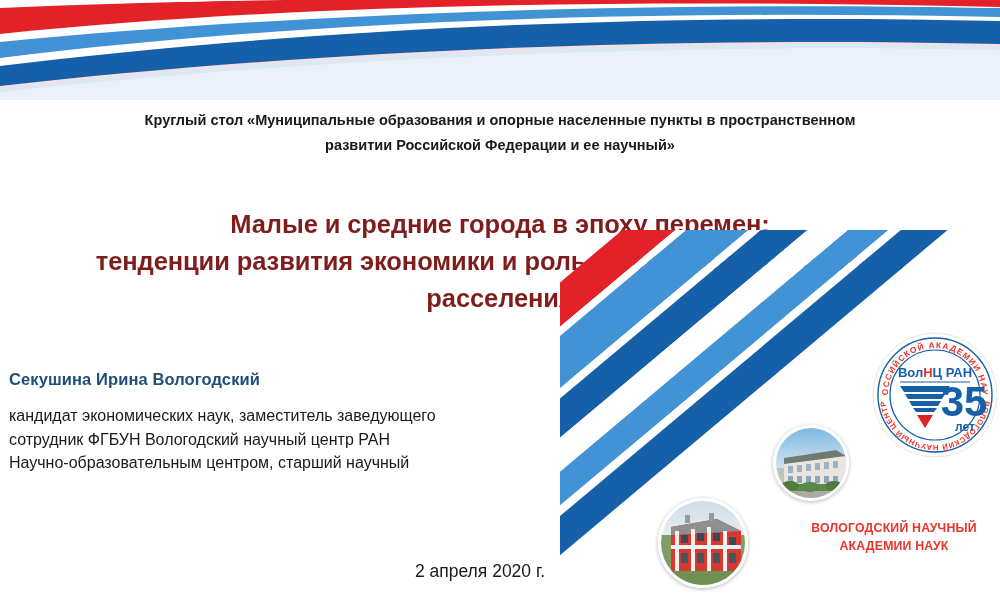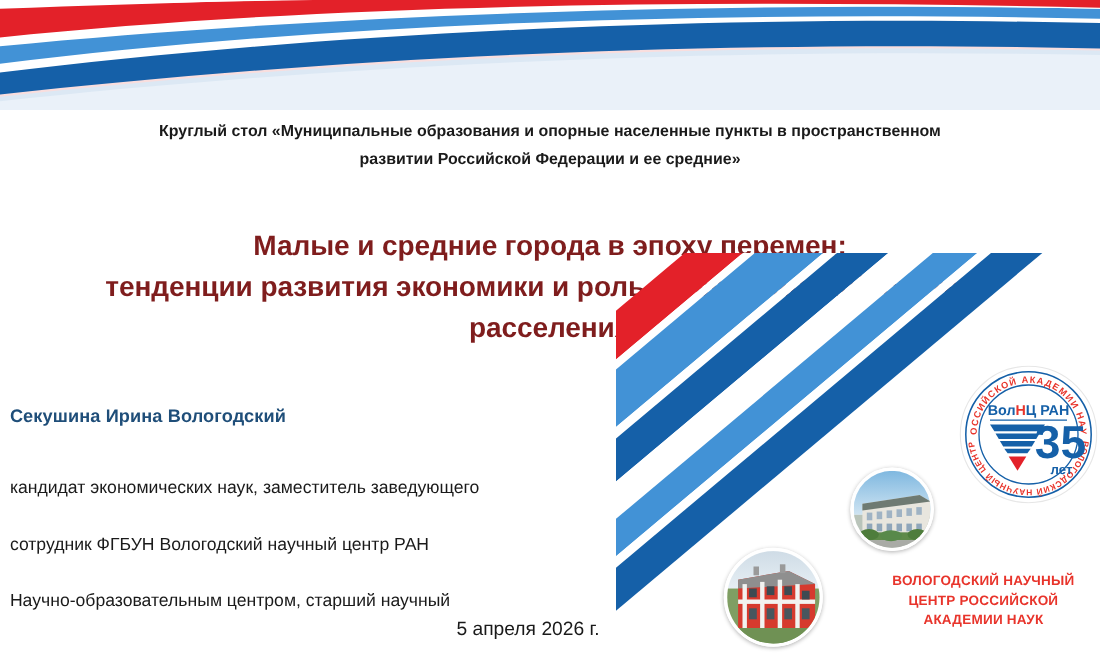--- a/index.html
+++ b/index.html
@@ -81,21 +81,21 @@
   }
   .author-affiliation {
     position: absolute;
     left: 9px;
     top: 404px;
     width: 520px;
     font-size: 16px;
     line-height: 23.5px;
     color: #1a1a1a;
   }
-  .author-affiliation .line { display: block; margin-top: 28px; }
+  .author-affiliation .line { display: block; }
 
   .slide-date {
     position: absolute;
     left: 230px;
     top: 561px;
     width: 500px;
     text-align: center;
     font-size: 17.5px;
     color: #1a1a1a;
   }
@@ -163,36 +163,36 @@
       <path d="M0,58 C260,26 600,5 1000,14 L1000,20 C600,11 260,32 0,64 Z" fill="#ffffff"></path>
       <path d="M0,40 C280,14 620,0 1000,8 L1000,17 C620,9 280,23 0,58 Z" fill="#4292d6"></path>
       <path d="M0,36 C280,10 620,-3 1000,4 L1000,8 C620,1 280,15 0,42 Z" fill="#ffffff"></path>
       <path d="M0,8 C300,-4 650,-8 1000,0 L1000,7 C650,-1 300,3 0,34 Z" fill="#e32129"></path>
       <path d="M0,0 L1000,0 L1000,0 C650,-6 300,-2 0,6 Z" fill="#ffffff"></path>
     </svg>
   </div>
 
   <div class="event-title">
     <span class="line">Круглый стол «Муниципальные образования и опорные населенные пункты в пространственном</span>
-    <span class="line">развитии Российской Федерации и ее средние»</span>
+    <span class="line">развитии Российской Федерации и ее научный»</span>
   </div>
 
   <div class="main-title">
     <span class="line">Малые и средние города в эпоху перемен:</span>
     <span class="line">тенденции развития экономики и роль в региональной системе расселения</span>
   </div>
 
   <div class="author-name">Секушина Ирина Вологодский</div>
   <div class="author-affiliation">
     <span class="line">кандидат экономических наук, заместитель заведующего</span>
     <span class="line">сотрудник ФГБУН Вологодский научный центр РАН</span>
     <span class="line">Научно-образовательным центром, старший научный</span>
   </div>
 
-  <div class="slide-date">5 апреля 2026 г.</div>
+  <div class="slide-date">2 апреля 2020 г.</div>
 
   <div class="corner-decor">
     <svg width="440" height="370" viewBox="0 0 440 370" xmlns="http://www.w3.org/2000/svg">
       <defs>
         <clipPath id="cornerClip">
           <rect x="0" y="0" width="440" height="370"></rect>
         </clipPath>
       </defs>
       <g clip-path="url(#cornerClip)">
 
@@ -309,17 +309,16 @@
         <path d="M45,83 L61,83 L53,96 Z" fill="#e32129"></path>
       </g>
 
       <text x="92" y="84" text-anchor="middle" font-family="Liberation Sans, sans-serif" font-size="42" font-weight="bold" fill="#1560a8">35</text>
       <text x="93" y="99" text-anchor="middle" font-family="Liberation Sans, sans-serif" font-size="12" font-weight="bold" fill="#1560a8">лет</text>
     </svg>
   </div>
 
   <div class="org-caption">
     <span class="line">ВОЛОГОДСКИЙ НАУЧНЫЙ</span>
-    <span class="line">ЦЕНТР РОССИЙСКОЙ</span>
     <span class="line">АКАДЕМИИ НАУК</span>
   </div>
 
 </div>
 
 </body></html>

